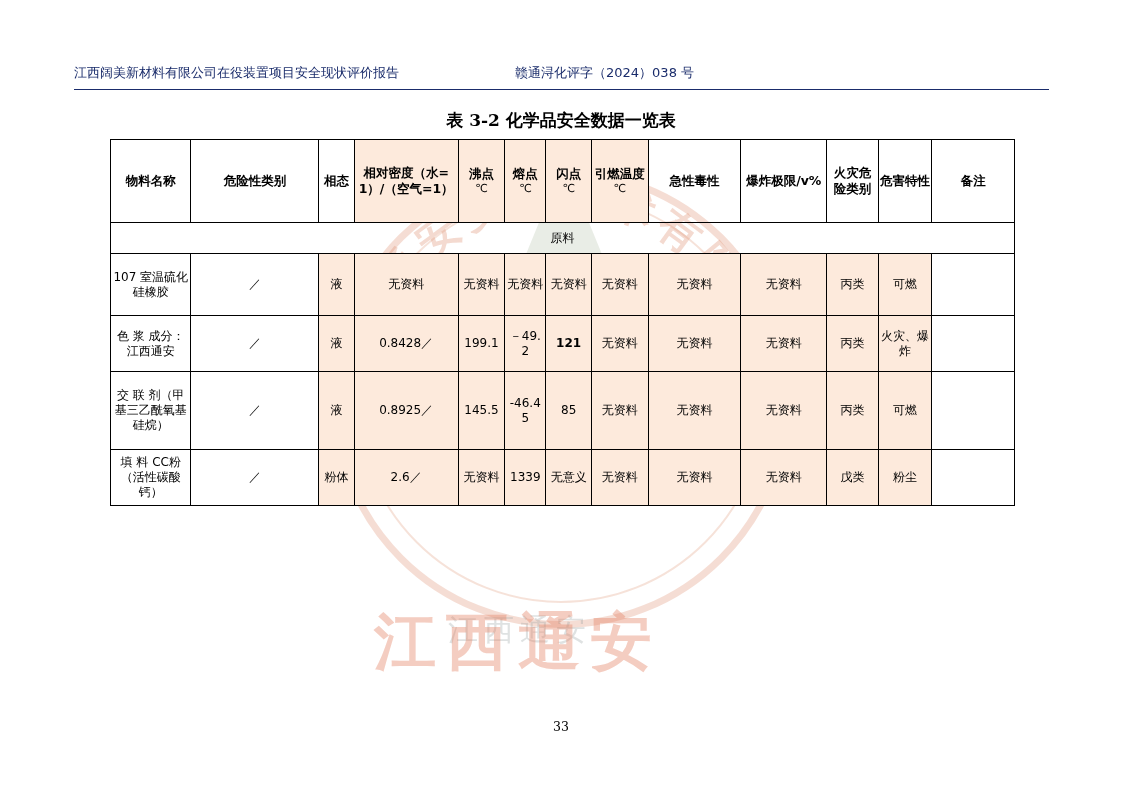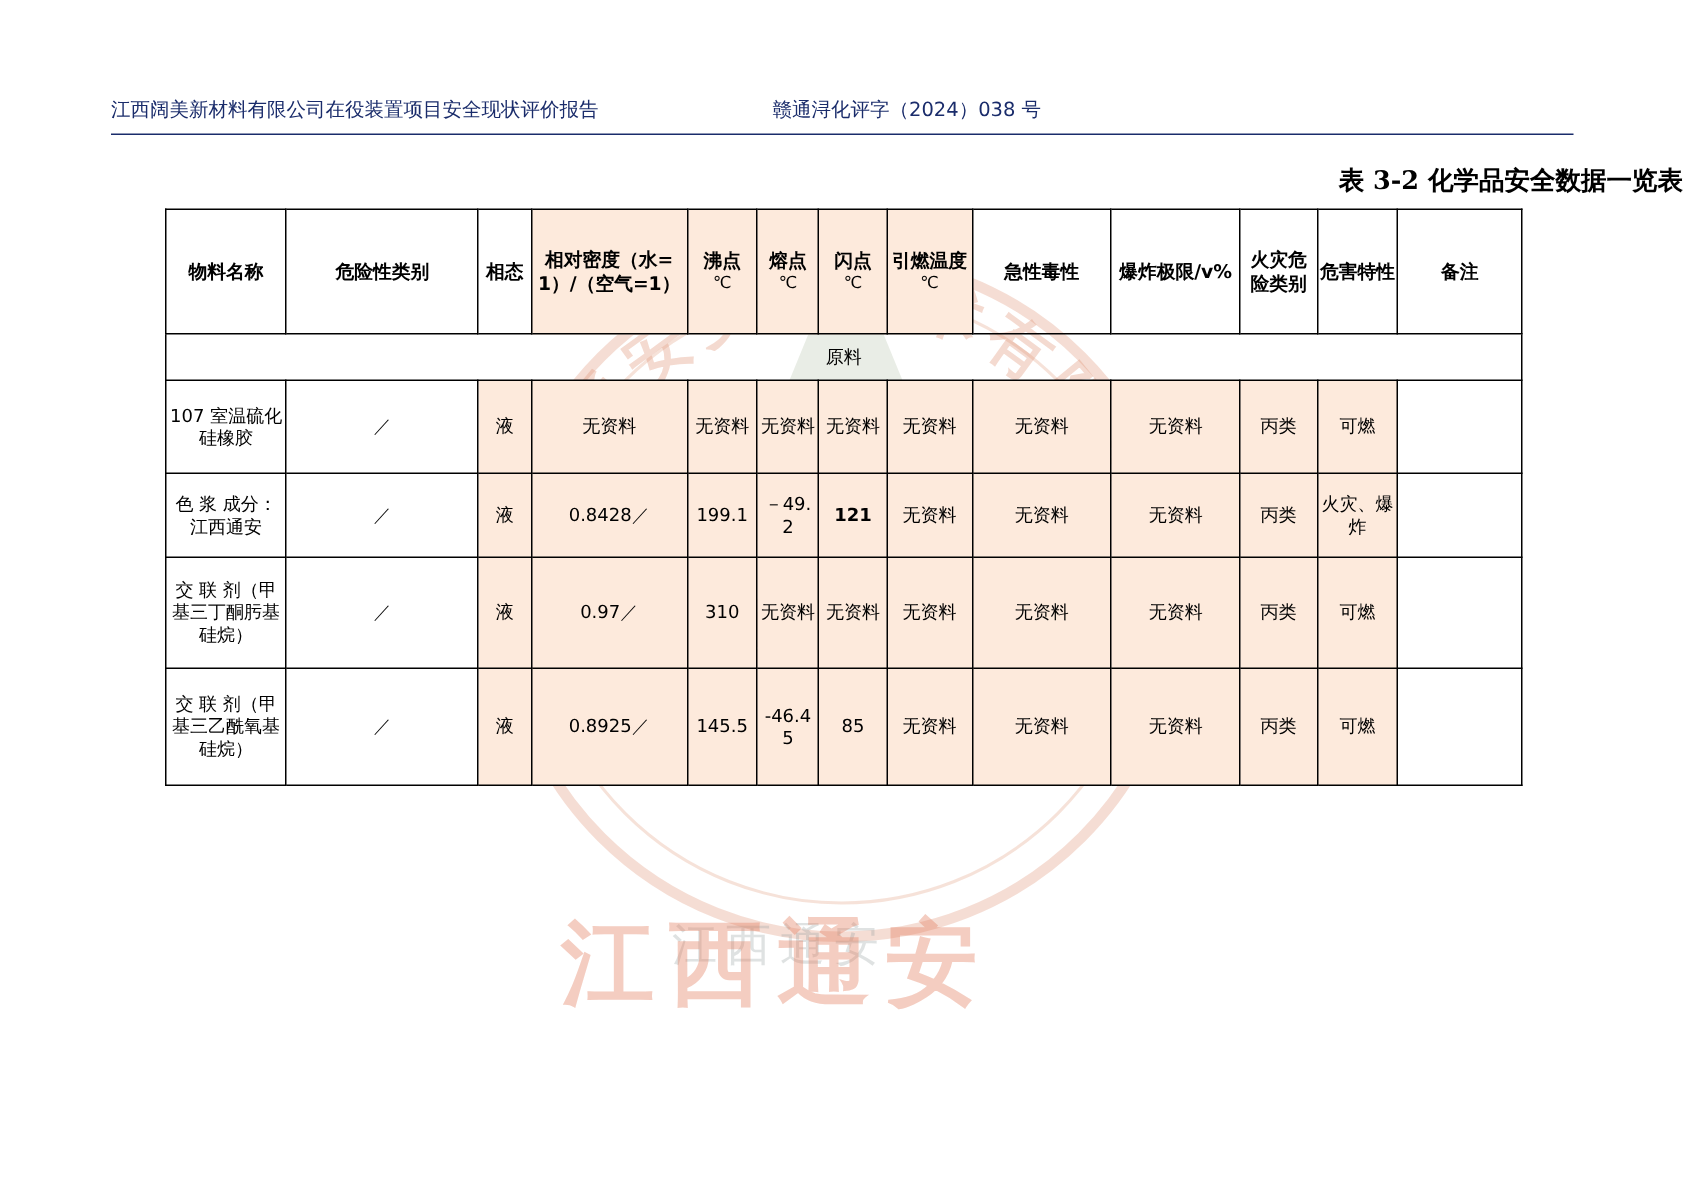--- a/index.html
+++ b/index.html
@@ -131,21 +131,21 @@
     width: 975px;
     height: 0;
     border-top: 1px solid #1a2c6b;
   }
 
   .table-title {
     position: absolute;
     left: 0;
     top: 109px;
     width: 1122px;
-    text-align: right;
+    text-align: center;
     font-size: 17px;
     font-weight: bold;
     color: #000;
     font-family: "DejaVu Serif", "Liberation Serif", serif;
   }
 
   
   table.chem {
     position: absolute;
     left: 110px;
@@ -318,50 +318,51 @@
         <td class="hl">－49.2</td>
         <td class="hl b">121</td>
         <td class="hl faded">无资料</td>
         <td class="hl faded">无资料</td>
         <td class="hl">无资料</td>
         <td class="hl">丙类</td>
         <td class="hl">火灾、爆炸</td>
         <td></td>
       </tr>
 
-      <tr style="height:74px">
-        <td class="namecell">交 联 剂（甲基三丁酮肟基硅烷）</td>
-        <td class="slash">／</td>
-        <td class="hl">液</td>
-        <td class="hl">0.97／</td>
-        <td class="hl faded">310</td>
-        <td class="hl faded">无资料</td>
-        <td class="hl faded">无资料</td>
-        <td class="hl">无资料</td>
-        <td class="hl">无资料</td>
-        <td class="hl">无资料</td>
-        <td class="hl">丙类</td>
-        <td class="hl">可燃</td>
-        <td></td>
-      </tr>
 
       <tr style="height:78px">
         <td class="namecell">交 联 剂（甲基三乙酰氧基硅烷）</td>
         <td class="slash">／</td>
         <td class="hl">液</td>
         <td class="hl">0.8925／</td>
         <td class="hl">145.5</td>
         <td class="hl">-46.45</td>
         <td class="hl">85</td>
         <td class="hl">无资料</td>
         <td class="hl">无资料</td>
         <td class="hl">无资料</td>
         <td class="hl">丙类</td>
         <td class="hl">可燃</td>
         <td></td>
       </tr>
 
 
+      <tr style="height:56px">
+        <td class="namecell">填 料 CC粉（活性碳酸钙）</td>
+        <td class="slash">／</td>
+        <td class="hl">粉体</td>
+        <td class="hl">2.6／</td>
+        <td class="hl">无资料</td>
+        <td class="hl">1339</td>
+        <td class="hl">无意义</td>
+        <td class="hl">无资料</td>
+        <td class="hl">无资料</td>
+        <td class="hl">无资料</td>
+        <td class="hl">戊类</td>
+        <td class="hl">粉尘</td>
+        <td></td>
+      </tr>
 
     </tbody>
   </table>
 
+  <div class="page-number">33</div>
 </div>
 
 </body></html>

